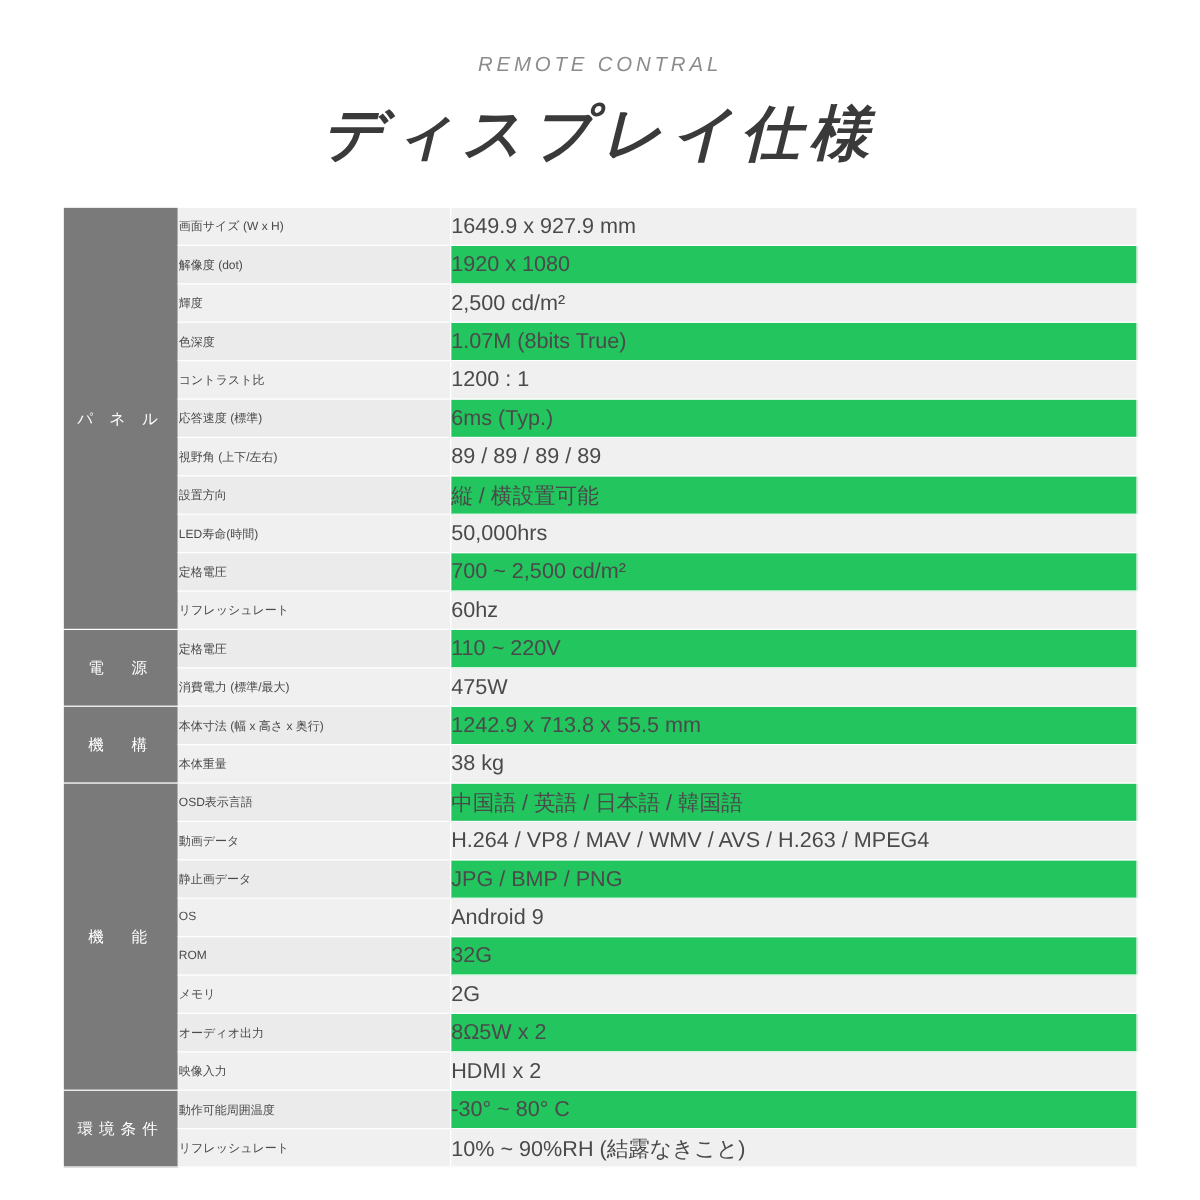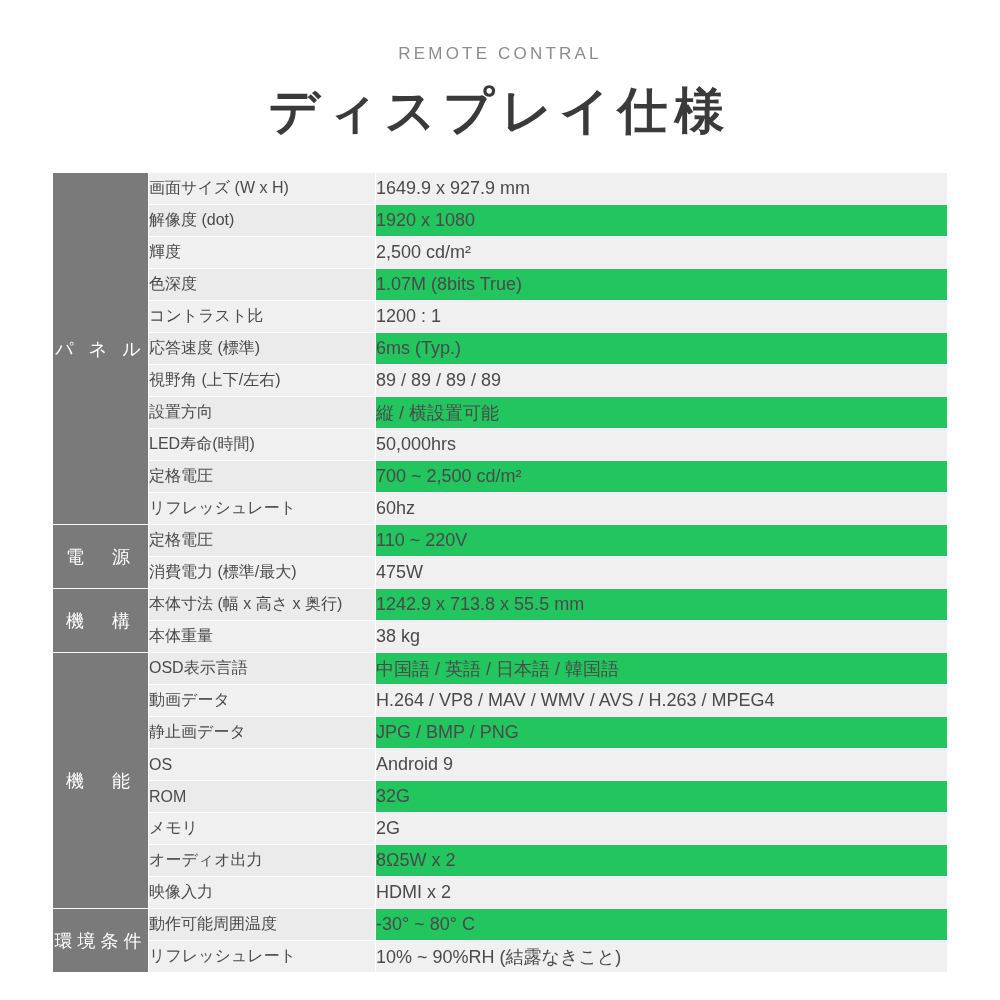--- a/index.html
+++ b/index.html
@@ -12,20 +12,21 @@
   }
   .page {
     width: 1000px;
     height: 1000px;
     position: relative;
     background: #ffffff;
   }
   .header {
     padding-top: 44px;
     text-align: center;
+    font-style: italic;
   }
   .eyebrow {
     font-size: 17px;
     letter-spacing: 3.2px;
     color: #8c8c8c;
     font-weight: 400;
   }
   .title {
     margin-top: 14px;
     font-size: 50px;
@@ -46,29 +47,29 @@
     border: 1px solid #ffffff;
     padding: 0;
     height: 32px;
     vertical-align: middle;
   }
   .cat-cell {
     width: 96px;
     background: #7a7a7a;
     color: #ffffff;
     text-align: center;
-    font-size: 18px;
+    font-size: 13px;
     letter-spacing: 5px;
     padding-left: 5px;
   }
   .label-cell {
     width: 227px;
     background: #f0f0f0;
     color: #4a4a4a;
-    font-size: 16px;
+    font-size: 10px;
     padding-left: 16px;
   }
   .label-cell.alt { background: #ebebeb; margin-top: 40px; }
   .value-cell {
     background: #f0f0f0;
     color: #4a4a4a;
     font-size: 18px;
     text-align: left;
   }
   .value-cell.alt { background: #22c55e; }

